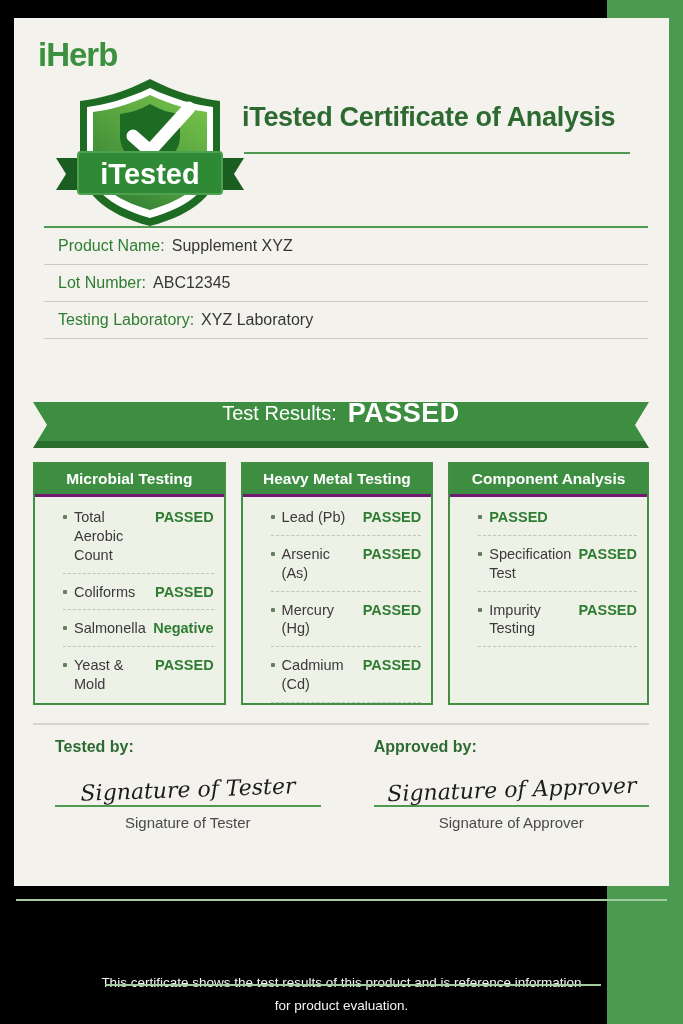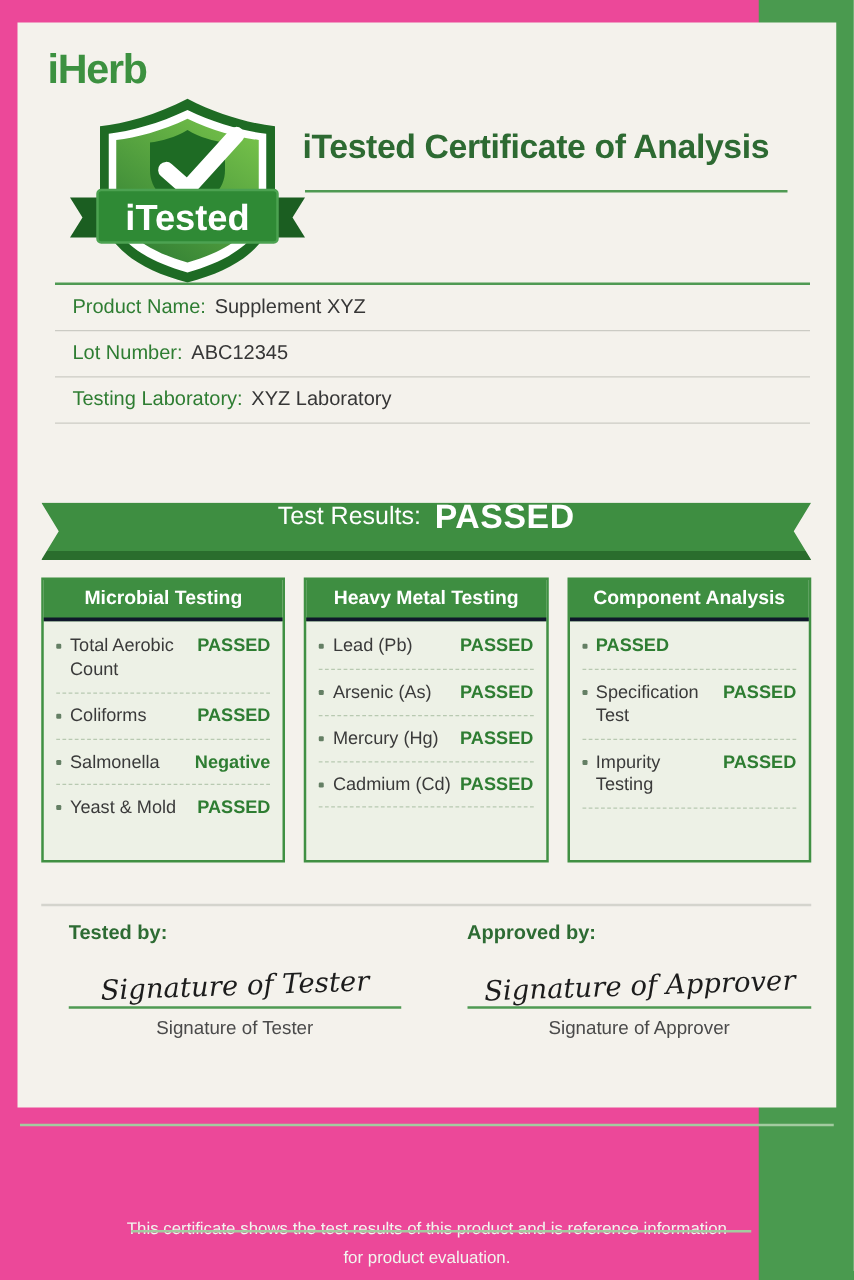--- a/index.html
+++ b/index.html
@@ -2,21 +2,21 @@
 <html><head>
 <meta charset="utf-8">
 <style>
   html,body{margin:0;padding:0;}
   body{
     width:683px;height:1024px;
     font-family:"Liberation Sans",sans-serif;
     background:#4a9a4f;
     overflow:hidden;
   }
-  .page{position:relative;width:607px;height:1024px;background:#ec4899;}
+  .page{position:relative;width:607px;height:1024px;background:#000000;}
   .card{
     position:absolute;left:14px;top:18px;width:655px;height:868px;
     background:#f4f2ec;
   }
   
   .logo{
     position:absolute;left:24px;top:18px;
     font-size:33px;font-weight:bold;color:#3c9140;letter-spacing:-1px;
   }
   .badge{position:absolute;left:36px;top:58px;width:200px;height:158px;}
@@ -53,23 +53,23 @@
   
   .panels{
     position:absolute;left:19px;top:444px;width:616px;height:228px;
     display:grid;grid-template-columns:1fr 1fr 1fr;gap:15px;
   }
   .panel{
     border:2px solid #409043;background:#edf1e6;box-sizing:border-box;
   }
   .panel-header{
     background:#3e8e41;color:#fff;font-weight:bold;font-size:15.5px;
-    text-align:center;padding:6px 2px;border-bottom:3px solid #0f172a;
-  }
-  .panel-body{padding:2px 10px 0 10px;}
+    text-align:center;padding:6px 2px;border-bottom:3px solid #701a75;
+  }
+  .panel-body{padding:2px 10px 0 28px;}
   .item{
     display:flex;gap:7px;padding:9px 0 8px 0;
     border-bottom:1px dashed #b8c9b1;font-size:14.5px;
   }
   .panel.no-last-rule .item:last-child{border-bottom:none;}
   .dot{width:4px;height:4px;background:#647f64;border-radius:1px;margin-top:7px;flex:none;}
   .item-name{flex:1;color:#3a3a3a;line-height:1.3;}
   .item-result{font-weight:bold;color:#2e7d32;white-space:nowrap;line-height:1.3;}
   
   .sig-divider{

